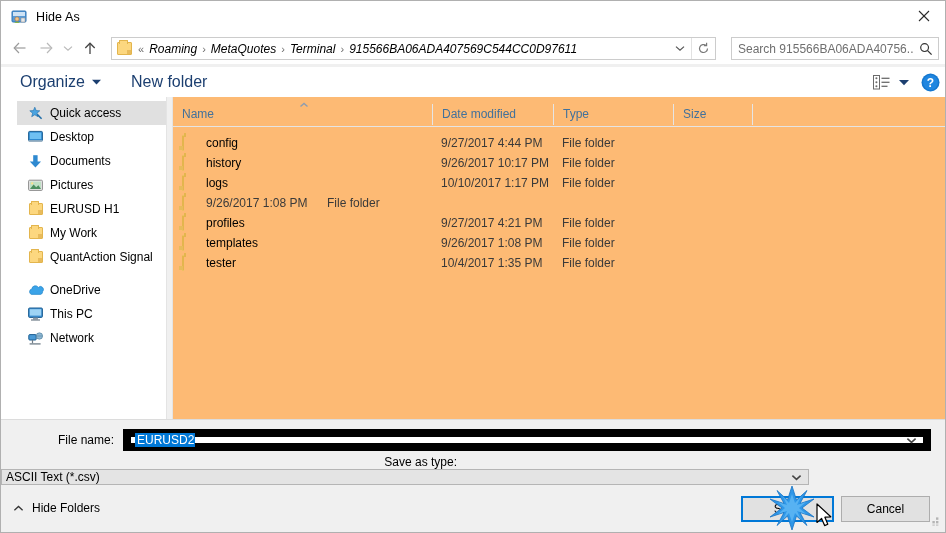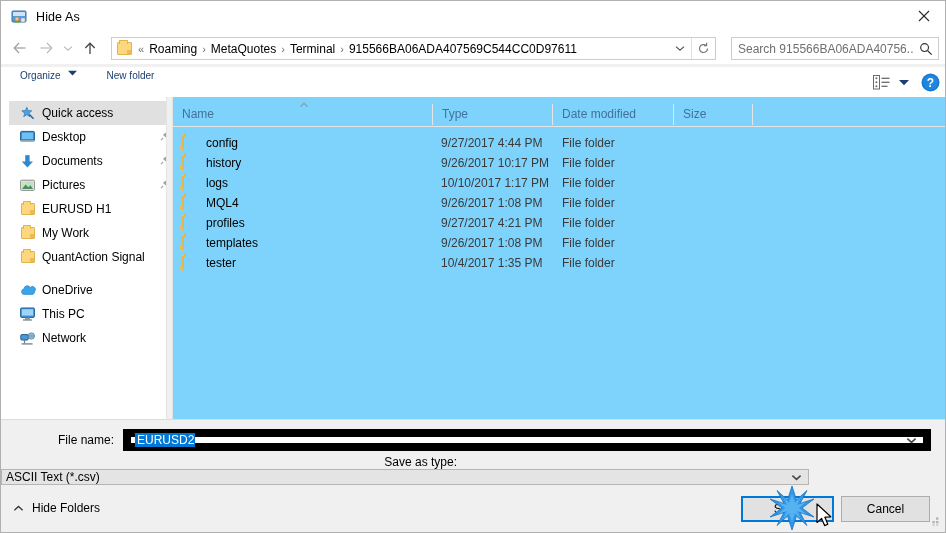--- a/index.html
+++ b/index.html
@@ -57,21 +57,21 @@
     width: 605px; height: 23px;
     background: #fff; border: 1px solid #cccccc;
     display: flex; align-items: center;
   }
   .addr-folder {
     width: 15px; height: 13px; margin-left: 5px; margin-right: 4px;
     flex: none; position: relative;
   }
   .crumbs { display: flex; align-items: center; flex: 1 1 auto; overflow: hidden; }
   .crumb {
-    font-size: 12px; color: #000; white-space: nowrap; padding: 0 3px;
+    font-size: 12px; color: #000; white-space: nowrap; padding: 0 3px; font-style: italic;
   }
   .crumb-sep {
     color: #6d6d6d; font-size: 11px; padding: 0 2px; user-select: none;
   }
   .addr-chevron {
     width: 22px; height: 21px; display: flex; align-items: center;
     justify-content: center; flex: none;
   }
   .addr-refresh {
     width: 24px; height: 21px; display: flex; align-items: center;
@@ -90,41 +90,41 @@
     width: 24px; display: flex; align-items: center; justify-content: center;
   }
 
   
   .toolbar {
     position: absolute; left: 0; top: 66px; width: 946px; height: 30px;
     background: #ffffff;
     display: flex; align-items: center;
   }
   .tb-item {
-    display: flex; height: 24px;
-    padding: 0 9px; font-size: 10px; color: #1c3f70;
+    display: flex; align-items: center; height: 24px;
+    padding: 0 9px; font-size: 16px; color: #1c3f70;
   }
   .tb-item.organize { margin-left: 10px; }
   .tb-caret { margin-left: 7px; }
   .tb-right {
     position: absolute; right: 0; top: 0; height: 30px;
     display: flex; align-items: center;
   }
   .tb-views {
     display: flex; align-items: center; height: 24px; padding: 0 4px 0 6px;
   }
   .tb-help { width: 34px; display: flex; align-items: center; justify-content: center; }
 
   
   .body-area {
     position: absolute; left: 0; top: 96px; width: 946px; height: 322px;
     background: #ffffff;
   }
   .nav-pane {
-    position: absolute; left: 8px; top: 0; width: 176px; height: 322px;
+    position: absolute; left: 16px; top: 0; width: 176px; height: 322px;
     background: #ffffff; overflow: hidden;
   }
   .splitter {
     position: absolute; left: 165px; top: 0; width: 7px; height: 322px;
     background: #f0f0f0; border-left: 1px solid #e4e4e4; border-right: 1px solid #e4e4e4;
   }
   .tree-item {
     display: flex; align-items: center; height: 24px;
     padding-left: 10px; font-size: 12px; color: #000;
     white-space: nowrap;
@@ -138,21 +138,21 @@
   .tree-item.indent { }
   .tree-item .pin {
     position: absolute; right: 14px;
   }
   .tree-row-wrap { position: relative; }
   .tree-gap { height: 9px; }
 
   
   .file-pane {
     position: absolute; left: 172px; top: 0; right: 0; height: 322px;
-    background: #7dd3fc; overflow: hidden;
+    background: #fdba74; overflow: hidden;
   }
   .col-head {
     position: relative; height: 25px; display: flex; align-items: center;
     border-bottom: 1px solid #e5e5e5;
     margin-top: 5px;
   }
   .col {
     font-size: 12px; color: #42719b; padding-left: 9px;
     height: 21px; line-height: 21px;
     border-right: 1px solid #e5e5e5;
@@ -515,22 +515,22 @@
       </div>
 
     </div>
 
     <div class="splitter"></div>
 
     <div class="file-pane">
 
       <div class="col-head">
         <div class="col c-name">Name</div>
+        <div class="col c-date">Date modified</div>
         <div class="col c-type">Type</div>
-        <div class="col c-date">Date modified</div>
         <div class="col c-size">Size</div>
         <div class="col c-end"></div>
         <span class="sort-caret">
           <svg width="12" height="8" viewBox="0 0 12 8">
             <polyline points="2.5,5.6 6,2.4 9.5,5.6" fill="none" stroke="#8e9db0" stroke-width="1.4"></polyline>
           </svg>
         </span>
       </div>
 
       <div style="height:6px;"></div>
@@ -551,21 +551,20 @@
       </div>
       <div class="frow">
         <span class="f-icon"><span class="folder"></span></span>
         <span class="f-name">logs</span>
         <span class="f-date">10/10/2017 1:17 PM</span>
         <span class="f-type">File folder</span>
         <span class="f-size"></span>
       </div>
       <div class="frow">
         <span class="f-icon"><span class="folder"></span></span>
-        <span class="f-name">MQL4</span>
         <span class="f-date">9/26/2017 1:08 PM</span>
         <span class="f-type">File folder</span>
         <span class="f-size"></span>
       </div>
       <div class="frow">
         <span class="f-icon"><span class="folder"></span></span>
         <span class="f-name">profiles</span>
         <span class="f-date">9/27/2017 4:21 PM</span>
         <span class="f-type">File folder</span>
         <span class="f-size"></span>

